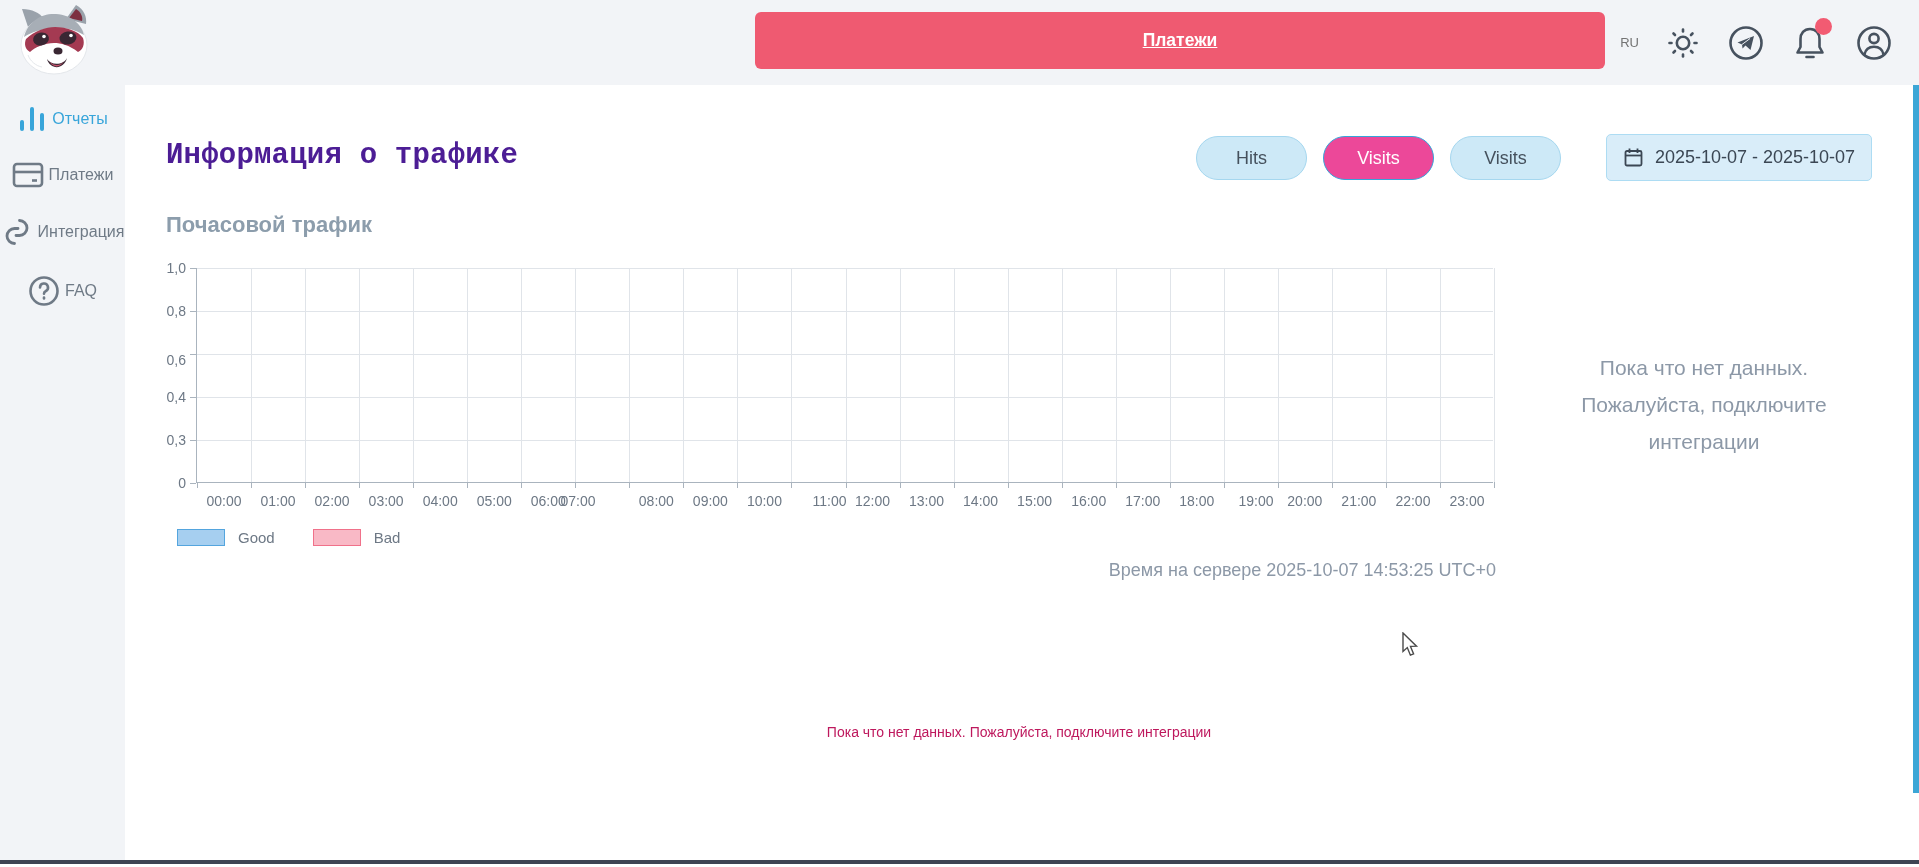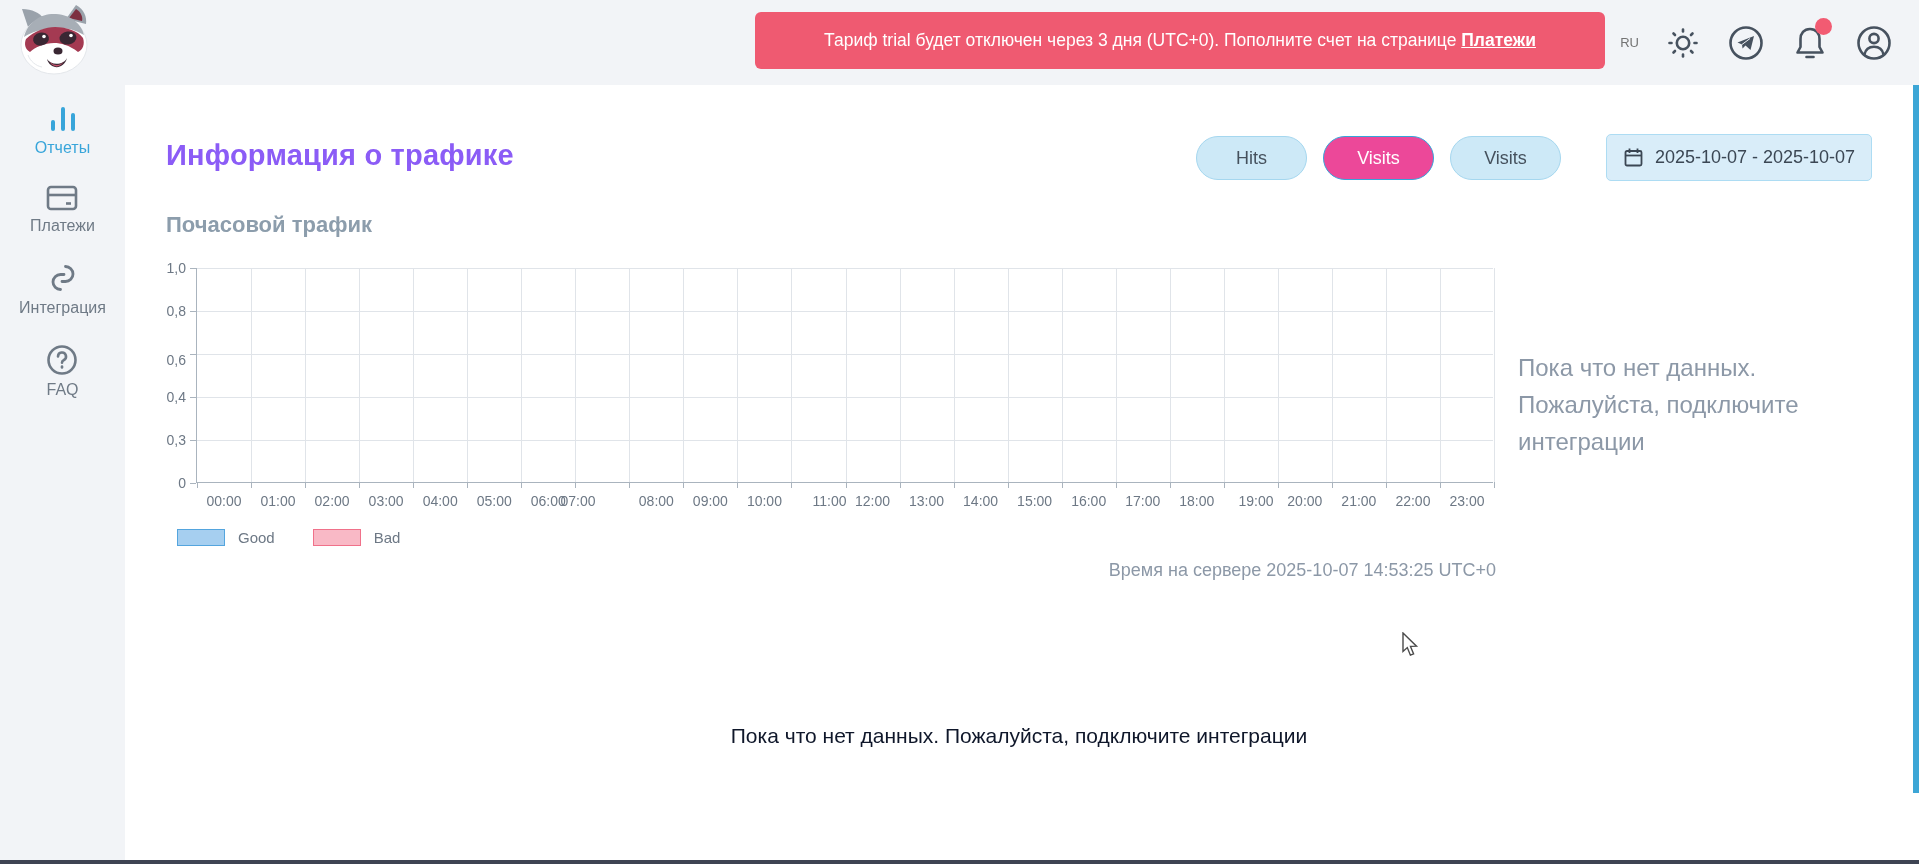--- a/index.html
+++ b/index.html
@@ -8,40 +8,40 @@
     position:relative; overflow:hidden; background:#ffffff;
     font-family:"Liberation Sans", sans-serif; color:#27323f;
   }
   
   .header { position:absolute; left:0; top:0; width:1919px; height:85px; background:#f2f4f7; }
   .sidebar {
     position:absolute; left:0; top:0; width:125px; height:860px; background:#f2f4f7;
     display:flex; flex-direction:column; align-items:center; padding-top:104px; gap:27px; z-index:2;
   }
   .logo { position:absolute; left:14px; top:3px; z-index:3; cursor:pointer; }
-  .side-item { display:flex; flex-direction:column; align-items:center; gap:5px; color:#6f7a86; cursor:pointer; }
+  .side-item { display:flex; flex-direction:row; align-items:center; gap:5px; color:#6f7a86; cursor:pointer; }
   .side-item.active { color:#38a5da; }
   .side-label { font-size:16px; }
   .side-icon svg { display:block; }
 
   .banner {
     position:absolute; left:755px; top:12px; width:850px; height:57px;
     background:#ef5a71; border-radius:6px; color:#fff; font-size:17.5px;
     display:flex; align-items:center; justify-content:center; white-space:pre; z-index:3;
   }
   .banner .blink { font-weight:bold; text-decoration:underline; cursor:pointer; }
 
   .hdr-right { position:absolute; right:26px; top:0; height:85px; display:flex; align-items:center; gap:27px; color:#47525f; z-index:3; }
   .lang { font-size:13px; font-weight:normal; color:#737373; cursor:pointer; }
   .hicon { cursor:pointer; position:relative; }
   .hicon svg { display:block; }
   .bell-dot { position:absolute; right:-4px; top:-6px; width:17px; height:17px; border-radius:50%; background:#f25b72; }
 
   
-  .page-title { position:absolute; left:166px; top:139px; font-size:29px; font-weight:bold; color:#8b5cf6; letter-spacing:.2px; }
+  .page-title { position:absolute; left:166px; top:139px; font-size:29px; font-weight:bold; color:#4c1d95; letter-spacing:.2px;font-family:Liberation Mono, monospace; }
   .tabs { position:absolute; left:1196px; top:136px; display:flex; gap:16px; }
   .tab {
     height:44px; border-radius:22px; background:#cde9f7; border:1px solid #a5d7ef;
     color:#45515d; font-size:18px; display:flex; align-items:center; justify-content:center;
     min-width:111px; padding:0 26px; cursor:pointer;
   }
   .tab.active { background:#ec4899; border-color:#36a4da; color:#fff; }
   .datebtn {
     position:absolute; left:1606px; top:134px; width:266px; height:47px;
     background:#d9edf9; border:1px solid #addcf3; border-radius:5px;
@@ -60,22 +60,22 @@
   .tick-b { position:absolute; width:1px; height:6px; background:#aab4be; top:100%; }
   .tick-l { position:absolute; height:1px; width:6px; background:#aab4be; left:-7px; }
   .ylab { position:absolute; right:calc(100% + 11px); width:44px; text-align:right; font-size:14px; color:#6d7885; transform:translateY(-50%); }
   .xlab { position:absolute; top:calc(100% + 11px); font-size:14px; color:#6d7885; text-align:center; width:56px; transform:translateX(-50%); }
 
   .legend { position:absolute; left:177px; top:529px; display:flex; align-items:center; gap:38px; }
   .leg-item { display:flex; align-items:center; gap:13px; font-size:15px; color:#6d7885; }
   .swatch { width:48px; height:17px; border:1px solid; }
 
   .server-time { position:absolute; left:196px; top:560px; width:1300px; text-align:right; font-size:18px; color:#8c98a7; }
-  .nodata-side { position:absolute; left:1518px; top:349px; width:372px; font-size:24px; line-height:37px; color:#8c98a7; }
-  .nodata-bottom { position:absolute; left:125px; top:724px; width:1788px; text-align:center; font-size:21px; color:#0f172a; }
+  .nodata-side { position:absolute; left:1518px; top:349px; width:372px; text-align:center; font-size:21px; line-height:37px; color:#8c98a7; }
+  .nodata-bottom { position:absolute; left:125px; top:724px; width:1788px; text-align:center; font-size:14px; color:#be185d; }
 
   .vscroll { position:absolute; right:0; top:85px; width:6px; height:708px; background:#3ca6d6; cursor:pointer; z-index:5; }
   .bottom-line { position:absolute; left:0; top:860px; width:1919px; height:4px; background:#3e4453; z-index:5; }
   .cursor { position:absolute; left:1402px; top:632px; z-index:9; pointer-events:none; }
 </style>
 </head>
 <body>
 
 <div class="header"></div>
 <div class="sidebar" id="sidebar">
@@ -133,21 +133,21 @@
     <circle cx="30" cy="33.5" r="1.8" fill="#ffffff"></circle>
     <circle cx="57" cy="32.5" r="1.8" fill="#ffffff"></circle>
     <ellipse cx="44" cy="48" rx="4.5" ry="3.5" fill="#3a2733"></ellipse>
     <path d="M33,56 C37,63 50,62 53,55 C50,67 36,67 33,56 Z" fill="#3a2733"></path>
     <path d="M36,59 C40,63 47,63 50,58 C47,65 39,65 36,59 Z" fill="#c4526b"></path>
     <path d="M14,52 C16,58 22,63 28,64" stroke="#e4e7eb" stroke-width="1" fill="none"></path>
   </svg>
 </div>
 
 <div class="banner">
-  <span>Тариф trial будет отключен через 3 дня (UTC+0). Пополните счет на странице </span><span class="blink">Платежи</span>
+  <span class="blink">Платежи</span>
 </div>
 
 <div class="hdr-right">
   <span class="lang">RU</span>
   <span class="hicon">
     <svg width="34" height="34" viewBox="0 0 34 34" fill="none" stroke="#47525f" stroke-width="2.6" stroke-linecap="round">
       <circle cx="17" cy="17" r="6.2"></circle>
       <line x1="17" y1="3.5" x2="17" y2="5.5"></line>
         <line x1="17" y1="28.5" x2="17" y2="30.5"></line>
       <line x1="3.5" y1="17" x2="5.5" y2="17"></line>

